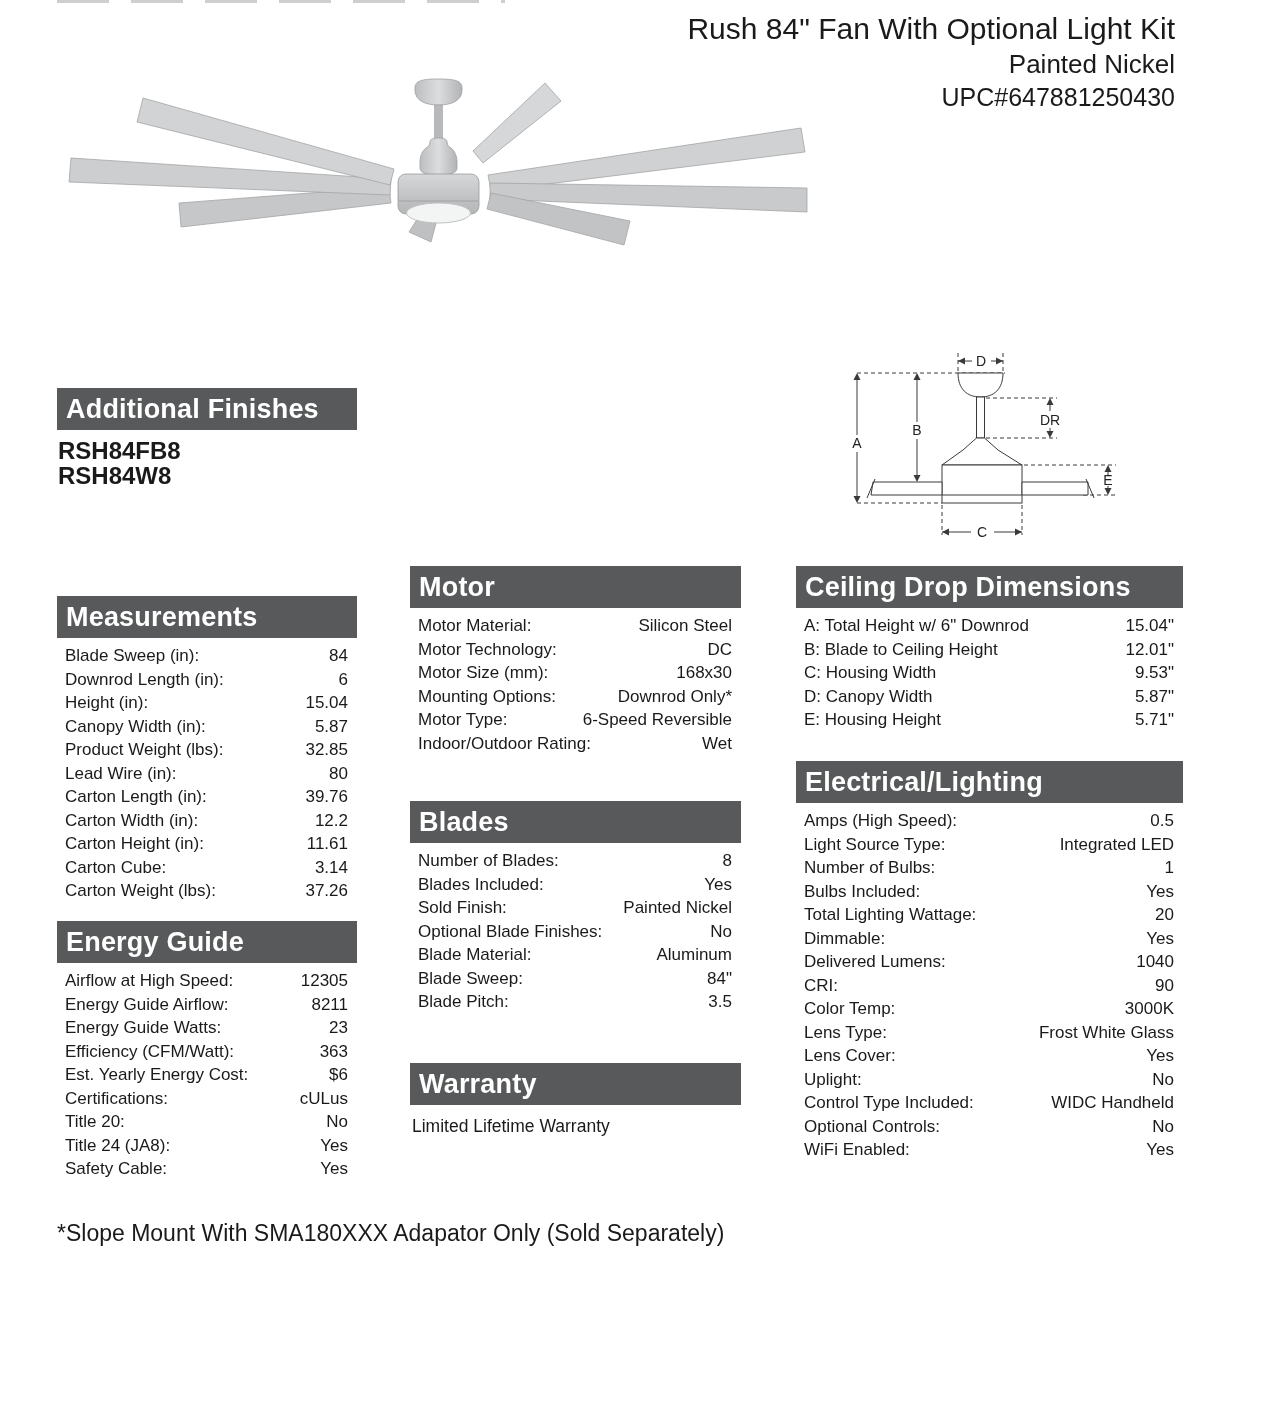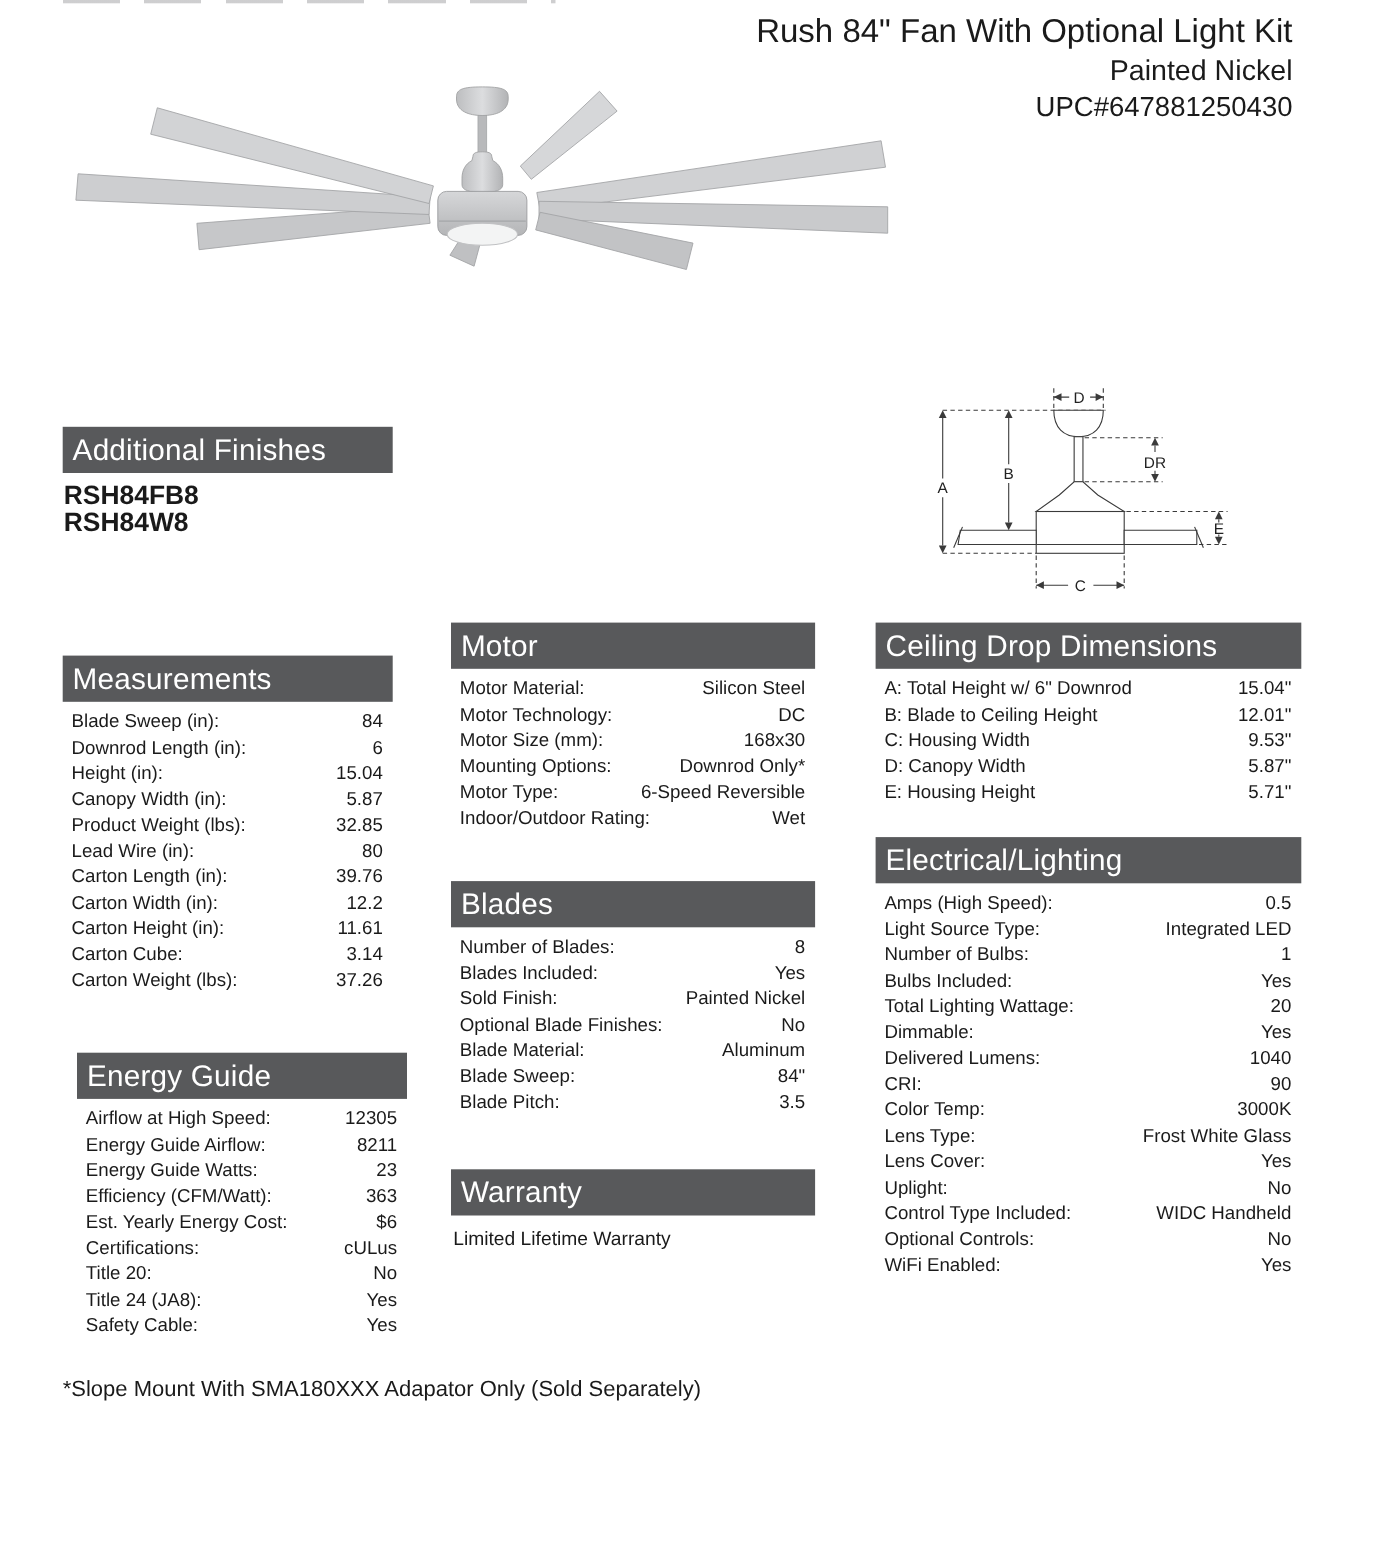--- a/index.html
+++ b/index.html
@@ -13,33 +13,33 @@
     opacity:.8; }
 
   
   .hdr { position:absolute; top:10px; right:89px; text-align:right; }
   .hdr .title  { font-size:30px; line-height:38px; }
   .hdr .finish { font-size:26px; line-height:33px; }
   .hdr .upc    { font-size:25px; line-height:32px; }
 
   
   .spec { position:absolute; }
-  .bar { background:#58595b; color:#fff; font-weight:normal; font-size:27px;
+  .bar { background:#58595b; color:#fff; font-weight:bold; font-size:27px;
          height:42px; line-height:42px; padding-left:9px; letter-spacing:.2px; }
   .rows { padding:6px 9px 0 8px; }
   .row { display:flex; justify-content:space-between; font-size:17px; line-height:23.5px; }
   .row .lbl { white-space:nowrap; }
   .row .val { white-space:nowrap; text-align:right; }
 
   .finishes-list { padding:8px 0 0 1px; }
   .finish-item { font-weight:bold; font-size:24px; line-height:25px; }
 
   .warranty-note { padding:11px 0 0 2px; font-size:17.5px; }
 
-  .footnote { position:absolute; left:57px; top:1220px; font-size:20px;margin-top:32px; }
+  .footnote { position:absolute; left:57px; top:1220px; font-size:23px; }
 
   svg text { font-family:"Liberation Sans","DejaVu Sans",sans-serif; }
 </style>
 </head>
 <body>
 
 <div class="page">
 
   <div class="top-clip"></div>
 
@@ -202,21 +202,21 @@
           <span class="lbl">Carton Cube:</span>
           <span class="val">3.14</span>
         </div>
         <div class="row">
           <span class="lbl">Carton Weight (lbs):</span>
           <span class="val">37.26</span>
         </div>
       </div>
   </div>
 
-  <div class="spec" style="left:70px; top:921px; width:300px;margin-top:36px;">
+  <div class="spec" style="left:57px; top:921px; width:300px;">
     <div class="bar">Energy Guide</div>
     <div class="rows">
         <div class="row">
           <span class="lbl">Airflow at High Speed:</span>
           <span class="val">12305</span>
         </div>
         <div class="row">
           <span class="lbl">Energy Guide Airflow:</span>
           <span class="val">8211</span>
         </div>

